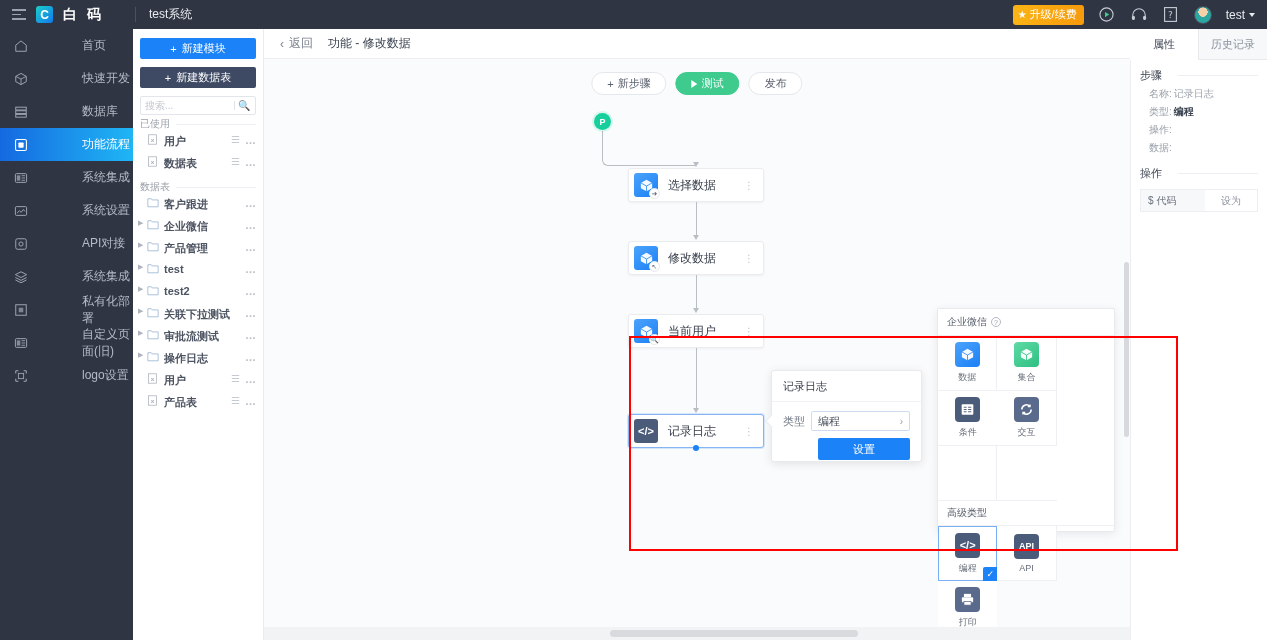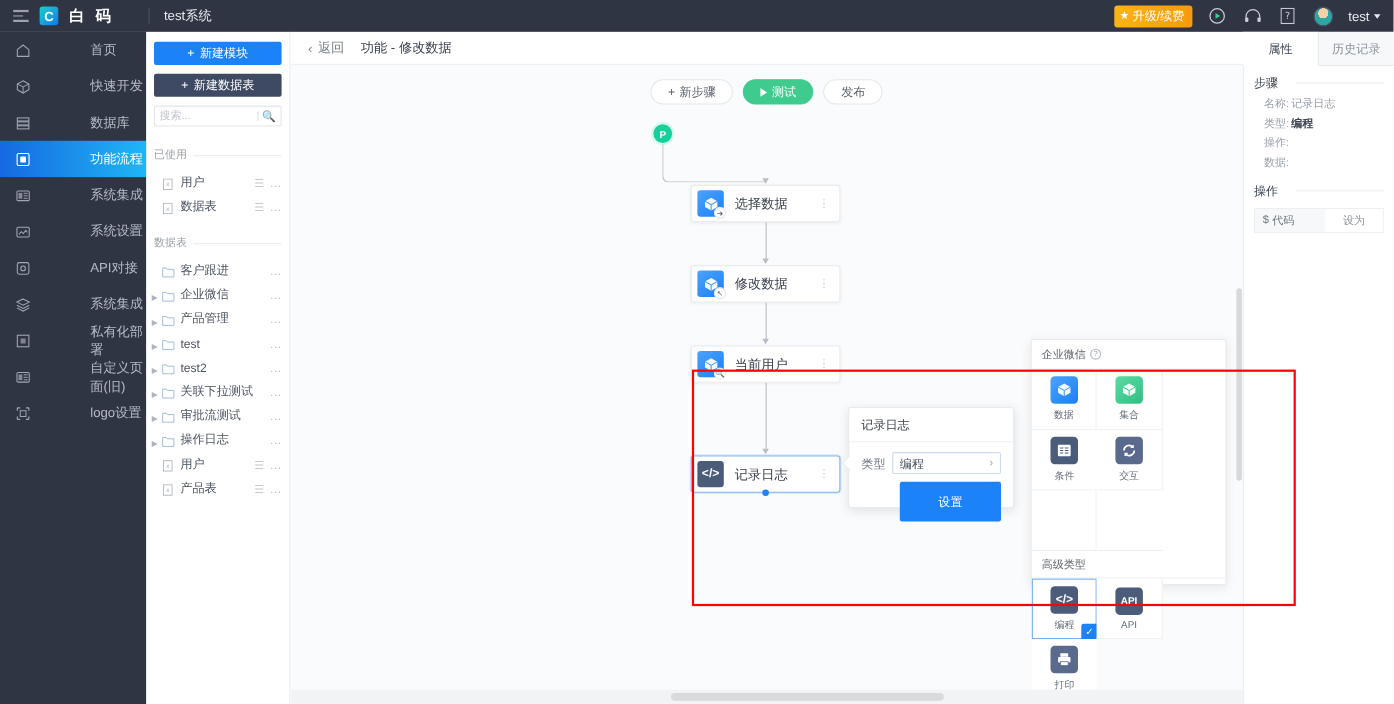--- a/index.html
+++ b/index.html
@@ -88,26 +88,26 @@
   }
   .mp-search input {
     border: 0; outline: 0; flex: 1; font-size: 10px; color: #333;
     font-family: "Liberation Sans", sans-serif; background: transparent; min-width: 0;
   }
   .mp-search input::placeholder { color: #c2c6cd; }
   .mp-search .sep { width: 1px; height: 9px; background: #dfe2e7; margin: 0 4px; }
   .mp-search .mag { color: #8d939d; font-size: 10px; }
   .mp-grouphdr {
     display: flex; align-items: center; gap: 6px;
-    font-size: 10px; color: #9ba1aa; padding: 0 7px; margin-top: 19px; margin-bottom: 3px;
+    font-size: 10px; color: #9ba1aa; padding: 0 7px; margin-top: 2px; margin-bottom: 3px;
   }
   .mp-grouphdr .line { flex: 1; height: 1px; background: #eceef1; }
   .mp-row {
-    height: 22px; display: flex; align-items: flex-end; font-size: 11px; color: #4c5couch;
-    color: #4c5361; padding-left: 14px; padding-right: 6px; cursor: pointer; position: relative;
+    height: 22px; display: flex; align-items: flex-start; font-size: 11px; color: #4c5couch;
+    color: #4c5361; padding-left: 14px; padding-right: 6px; cursor: pointer; position: relative; font-weight: bold;
   }
   .mp-row .arrow { width: 9px; font-size: 7px; color: #aeb4bd; flex: none; margin-left: -9px; }
   .mp-row .arrow.blank { visibility: hidden; }
   .mp-row .ficon { width: 12px; margin-right: 5px; flex: none; display:flex; align-items:center; }
   .mp-row .lbl { flex: 1; white-space: nowrap; overflow: hidden; text-overflow: ellipsis; }
   .mp-row .slider-ic { color: #c6cad1; font-size: 10px; margin-right: 6px; letter-spacing:-1px;}
   .mp-row .dots { color: #b9bec6; font-size: 11px; letter-spacing: 1px; }
 
   
   .content-hdr {
@@ -204,21 +204,21 @@
   .cfg-title { font-size: 11px; color: #39404c; padding: 8px 0 7px 11px; border-bottom: 1px solid #f0f1f4; }
   .cfg-row { display: flex; align-items: center; padding: 9px 11px 0 11px; gap: 6px; }
   .cfg-row .cl { font-size: 11px; color: #707883; }
   .cfg-select {
     flex: 1; height: 20px; border: 1px solid #cfdcf0; border-radius: 2px; background: #fff;
     display: flex; align-items: center; justify-content: space-between;
     padding: 0 6px; font-size: 11px; color: #4b525e; cursor: pointer;
   }
   .cfg-select .chev { color: #9aa2ae; font-size: 10px; }
   .cfg-apply {
-    margin: 7px 11px 0 46px; height: 36px; background: #1b82f7; color: #fff; border-radius: 2px;
+    margin: 7px 11px 0 46px; height: 22px; background: #1b82f7; color: #fff; border-radius: 2px;
     display: flex; align-items: center; justify-content: center; font-size: 11px; cursor: pointer;
   }
 
   
   .type-panel {
     position: absolute; left: 937px; top: 308px; width: 178px; height: 224px;
     background: #fff; border: 1px solid #e8eaee; border-radius: 2px;
     box-shadow: 0 2px 10px rgba(0,0,0,.08);
   }
   .tp-hdr { display: flex; align-items: center; gap: 4px; font-size: 10px; color: #5a616d;

